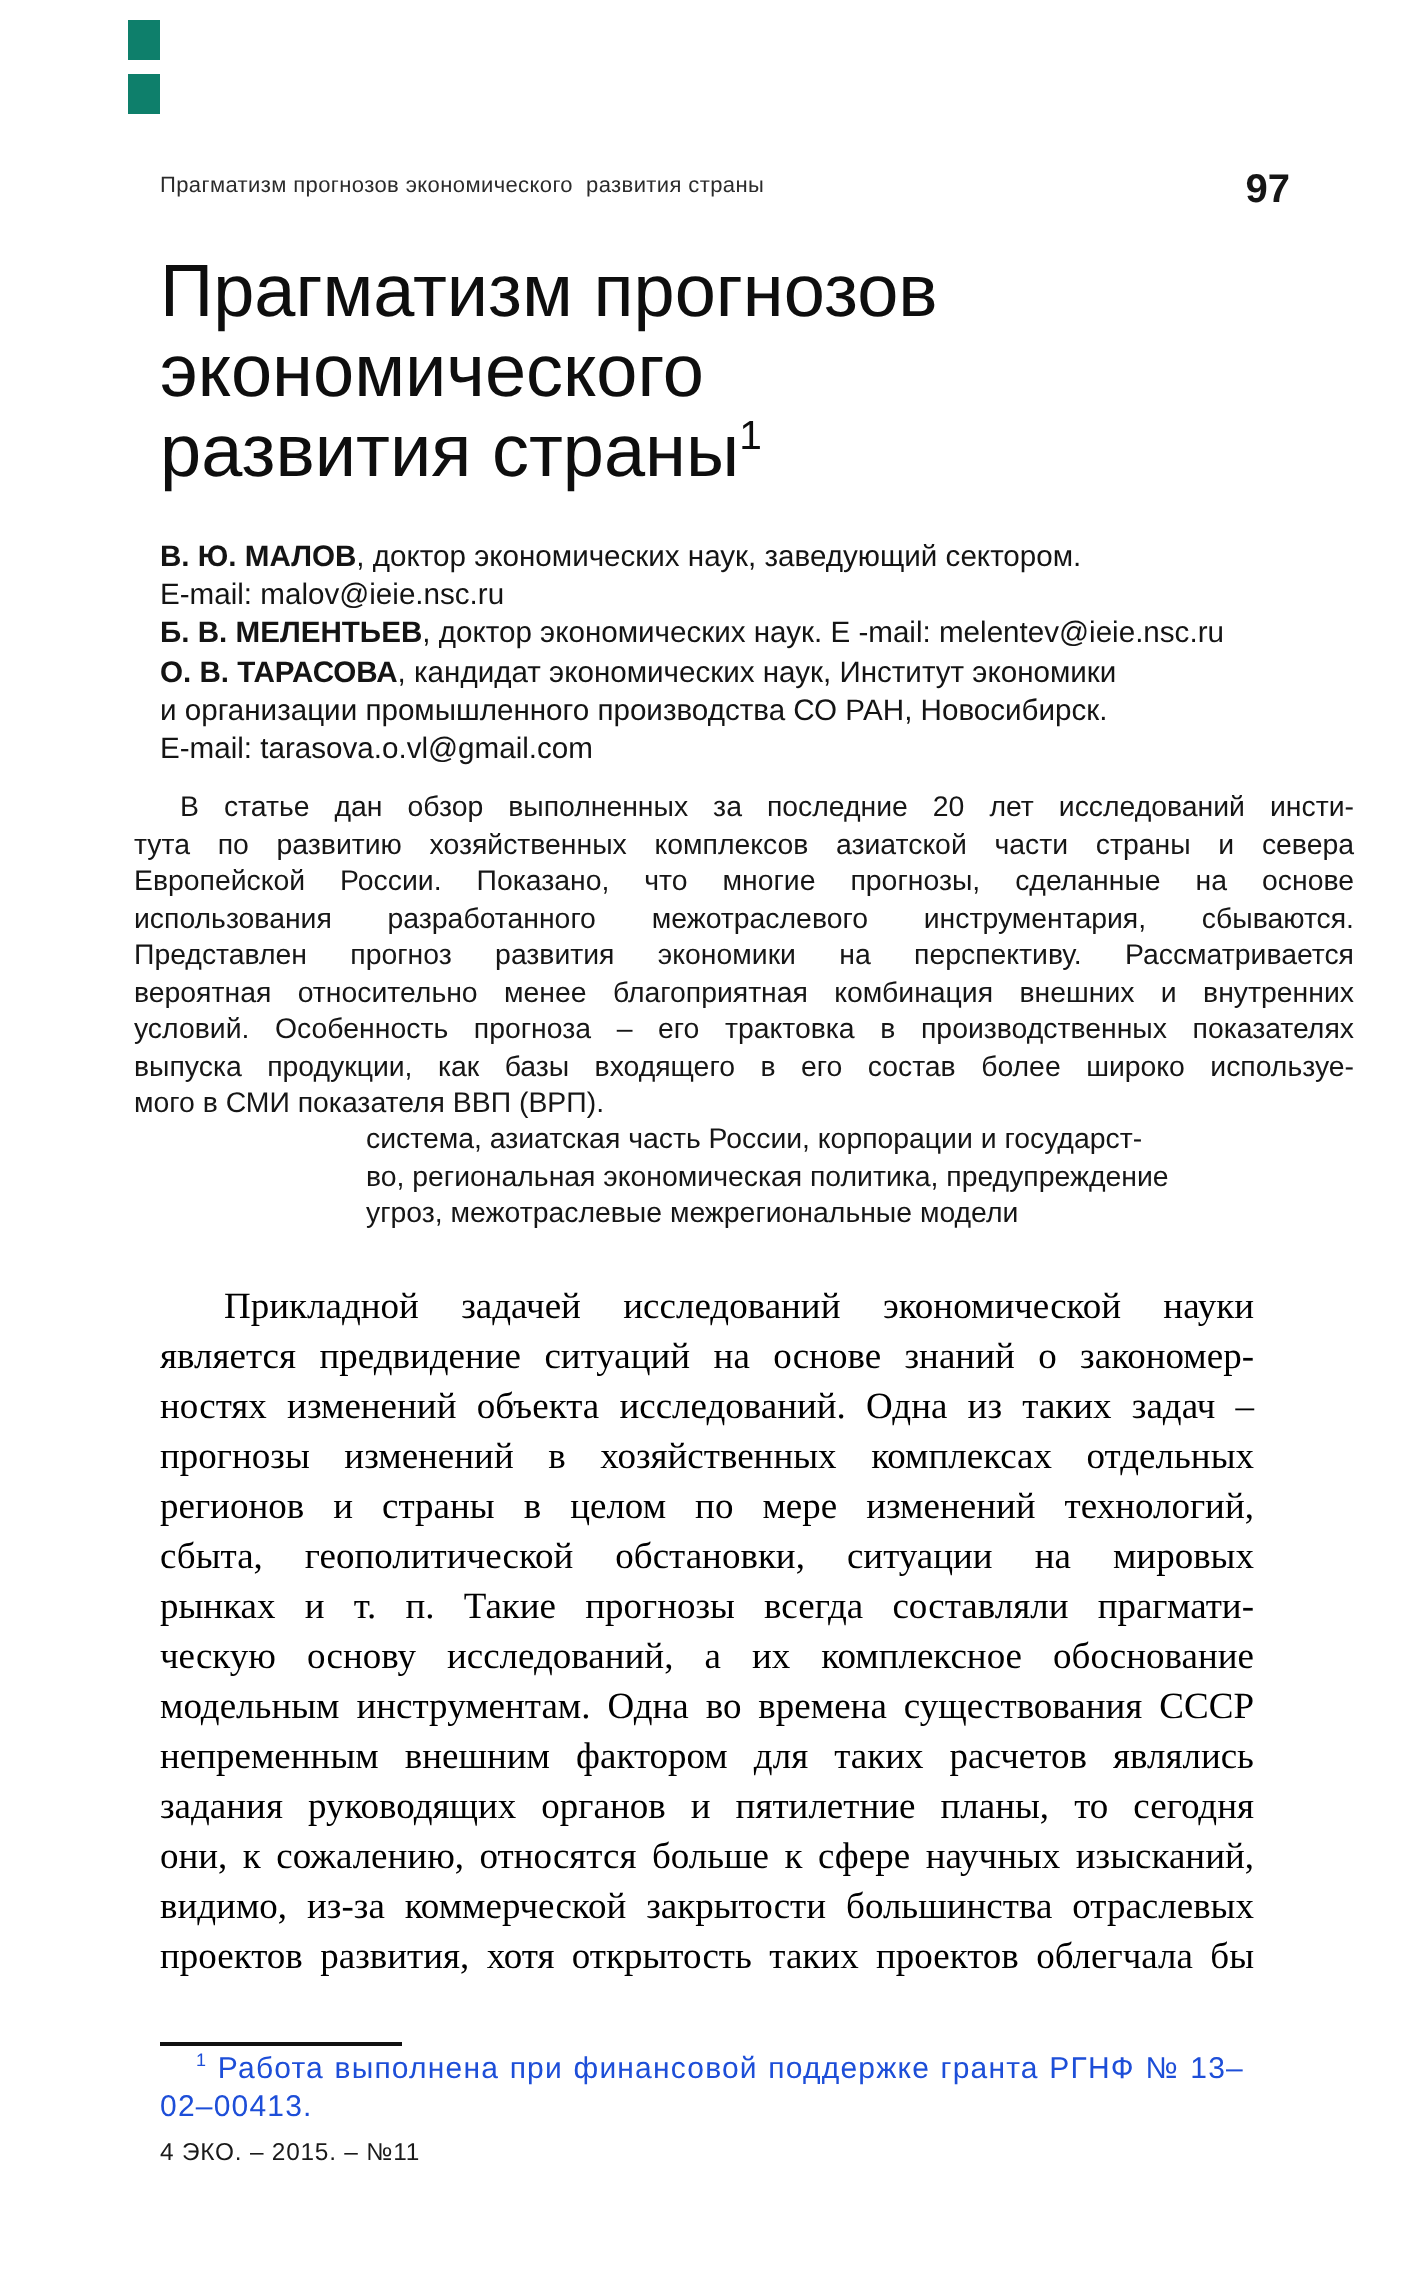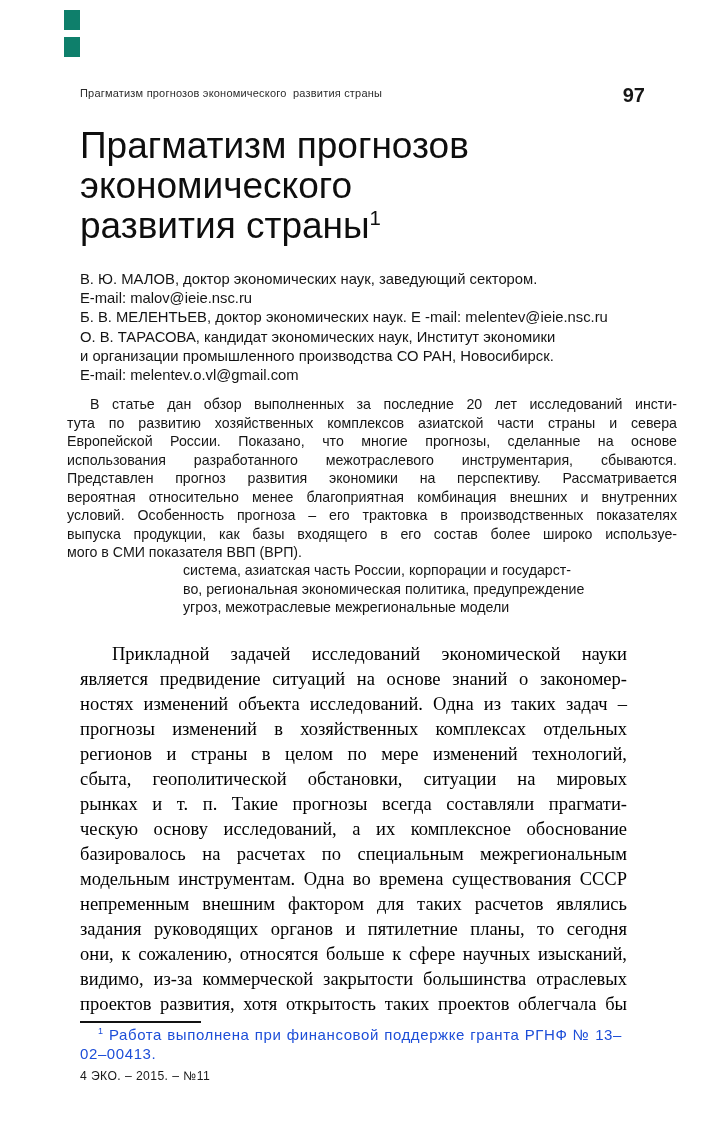--- a/index.html
+++ b/index.html
@@ -18,21 +18,21 @@
   
   .run-title { left:80px; top:87px; font-size:11px; letter-spacing:0.2px; color:#2b2b2b; white-space:pre; }
   .page-num  { right:64px; top:84px; font-size:20px; font-weight:bold; color:#161616; }
 
   
   .title { left:80px; top:126px; width:560px; font-size:37px; line-height:40px; color:#0e0e0e; }
   .title sup { font-size:55%; vertical-align:super; line-height:0; }
 
   
   .authors { left:80px; top:270px; width:580px; font-size:14.8px; line-height:19.2px; color:#141414; }
-  .authors b { font-weight:normal; }
+  .authors b { font-weight:bold; }
 
   
   .abstract { left:67px; top:395px; width:610px; font-size:14.2px; line-height:18.5px; color:#161616; }
   .jline { text-align:justify; text-align-last:justify; }
   .jline.first { text-indent:23px; }
   .jline.rag { text-align:left; text-align-last:left; }
 
   
   .keywords { left:67px; top:561px; width:610px; font-size:14.2px; line-height:18.6px; color:#161616; }
   .kw-cont { margin-left:116px; }
@@ -70,21 +70,21 @@
       <div class="title-line">экономического</div>
       <div class="title-line">развития страны<sup>1</sup></div>
     </div>
 
   <div class="abs authors" id="authors">
       <div class="author-line"><b>В. Ю. МАЛОВ</b>, доктор экономических наук, заведующий сектором.</div>
       <div class="author-line">E-mail: malov@ieie.nsc.ru</div>
       <div class="author-line"><b>Б. В. МЕЛЕНТЬЕВ</b>, доктор экономических наук. E -mail: melentev@ieie.nsc.ru</div>
       <div class="author-line"><b>О. В. ТАРАСОВА</b>, кандидат экономических наук, Институт экономики</div>
       <div class="author-line">и организации промышленного производства СО РАН, Новосибирск.</div>
-      <div class="author-line">E-mail: melentev.o.vl@gmail.com</div>
+      <div class="author-line">E-mail: tarasova.o.vl@gmail.com</div>
     </div>
 
   <div class="abs abstract" id="abstract">
       <div class="jline first">В статье дан обзор выполненных за последние 20 лет исследований инсти-</div>
       <div class="jline">тута по развитию хозяйственных комплексов азиатской части страны и севера</div>
       <div class="jline">Европейской России. Показано, что многие прогнозы, сделанные на основе</div>
       <div class="jline">использования разработанного межотраслевого инструментария, сбываются.</div>
       <div class="jline">Представлен прогноз развития экономики на перспективу. Рассматривается</div>
       <div class="jline">вероятная относительно менее благоприятная комбинация внешних и внутренних</div>
       <div class="jline">условий. Особенность прогноза – его трактовка в производственных показателях</div>
@@ -100,21 +100,20 @@
 
   <div class="abs body-text" id="body-text">
       <div class="bline first">Прикладной задачей исследований экономической науки</div>
       <div class="bline">является предвидение ситуаций на основе знаний о закономер-</div>
       <div class="bline">ностях изменений объекта исследований. Одна из таких задач –</div>
       <div class="bline">прогнозы изменений в хозяйственных комплексах отдельных</div>
       <div class="bline">регионов и страны в целом по мере изменений технологий,</div>
       <div class="bline">сбыта, геополитической обстановки, ситуации на мировых</div>
       <div class="bline">рынках и т. п. Такие прогнозы всегда составляли прагмати-</div>
       <div class="bline">ческую основу исследований, а их комплексное обоснование</div>
-      <div class="bline">базировалось на расчетах по специальным межрегиональным</div>
       <div class="bline">модельным инструментам. Одна во времена существования СССР</div>
       <div class="bline">непременным внешним фактором для таких расчетов являлись</div>
       <div class="bline">задания руководящих органов и пятилетние планы, то сегодня</div>
       <div class="bline">они, к сожалению, относятся больше к сфере научных изысканий,</div>
       <div class="bline">видимо, из-за коммерческой закрытости большинства отраслевых</div>
       <div class="bline">проектов развития, хотя открытость таких проектов облегчала бы</div>
     </div>
 
   <div class="abs fn-rule"></div>
 

